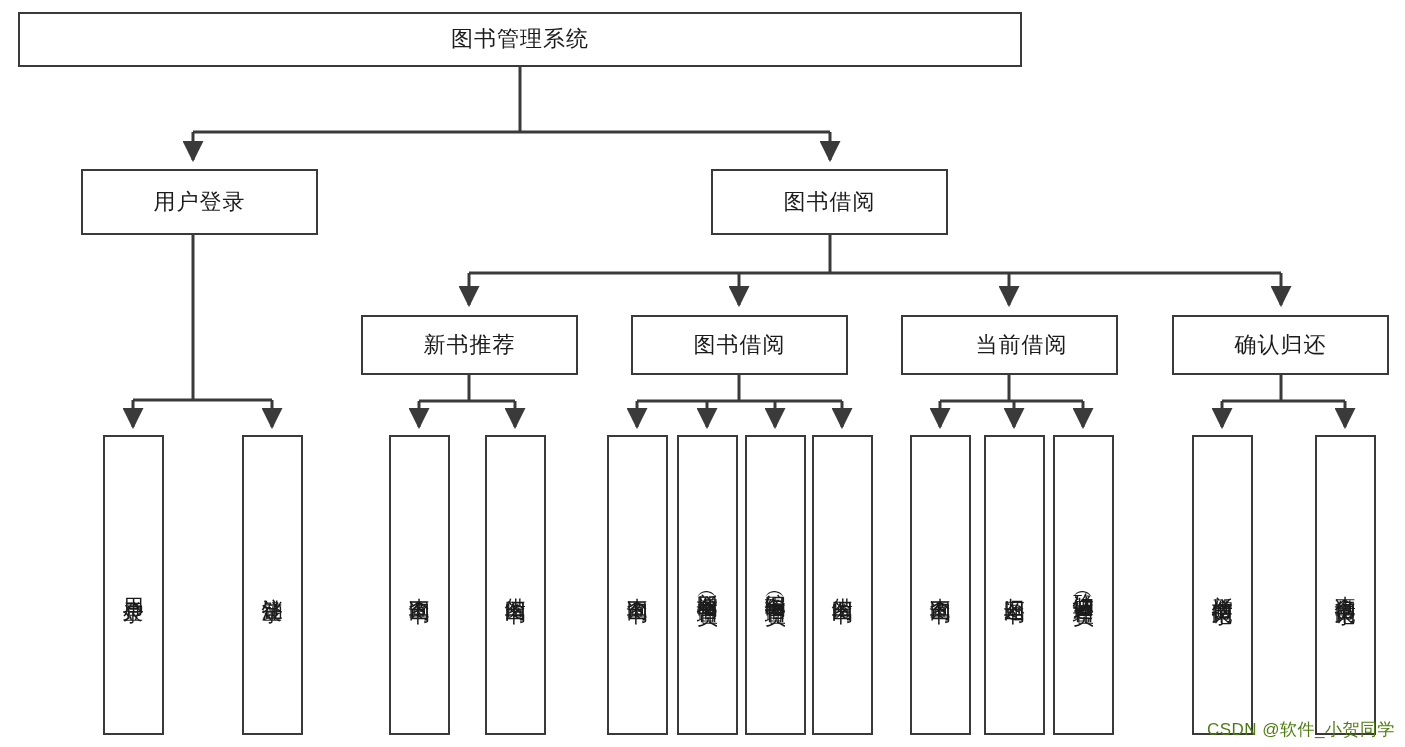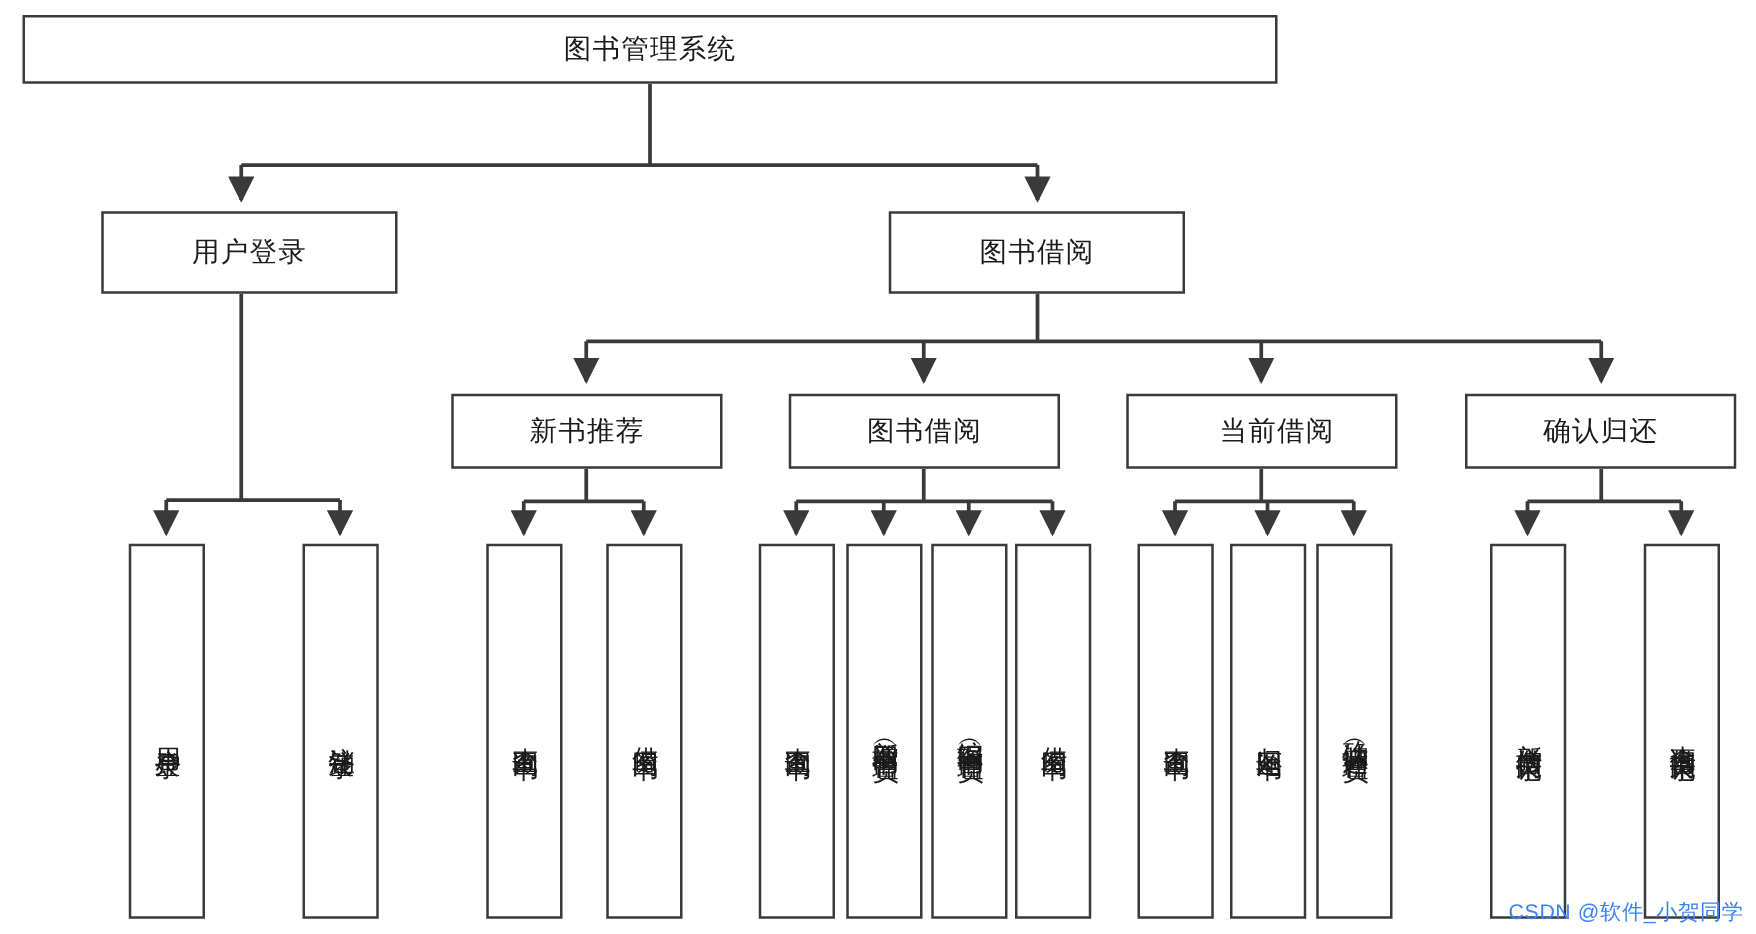--- a/index.html
+++ b/index.html
@@ -54,21 +54,21 @@
     text-orientation: upright;
   }
   .root {
     font-size: 23px;
   }
   .watermark {
     position: absolute;
     right: 10px;
     bottom: 6px;
     font-size: 17px;
-    color: #3b82f6;
+    color: #4d7c0f;
     letter-spacing: 0.5px;
     white-space: nowrap;
   }
 </style>
 </head>
 <body>
 
 <div id="canvas">
 
   <svg class="connectors" viewBox="0 0 1405 747">

